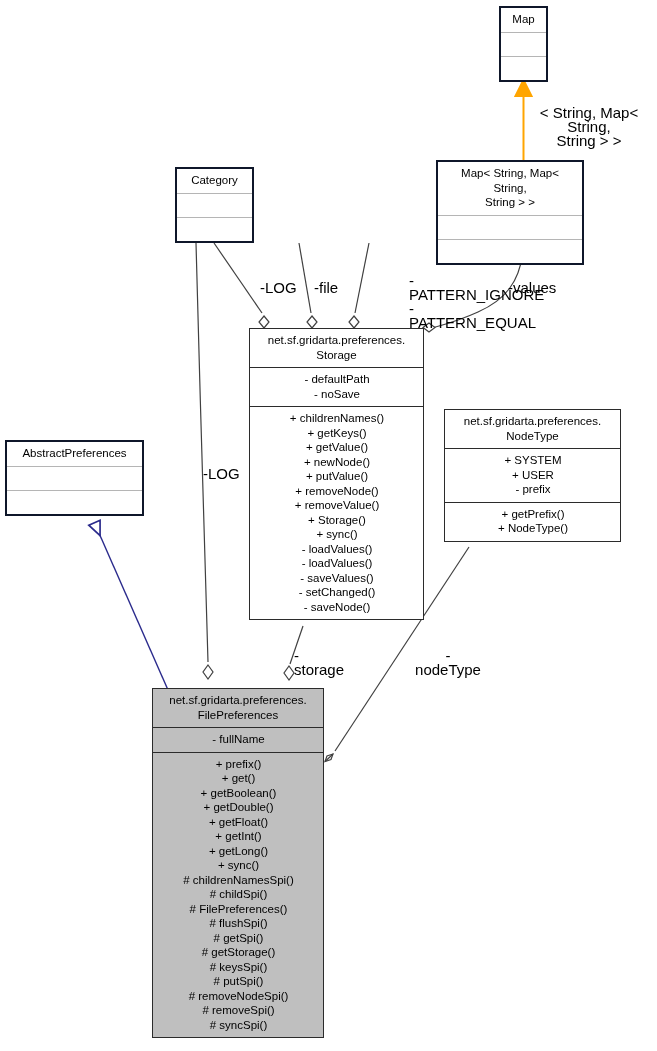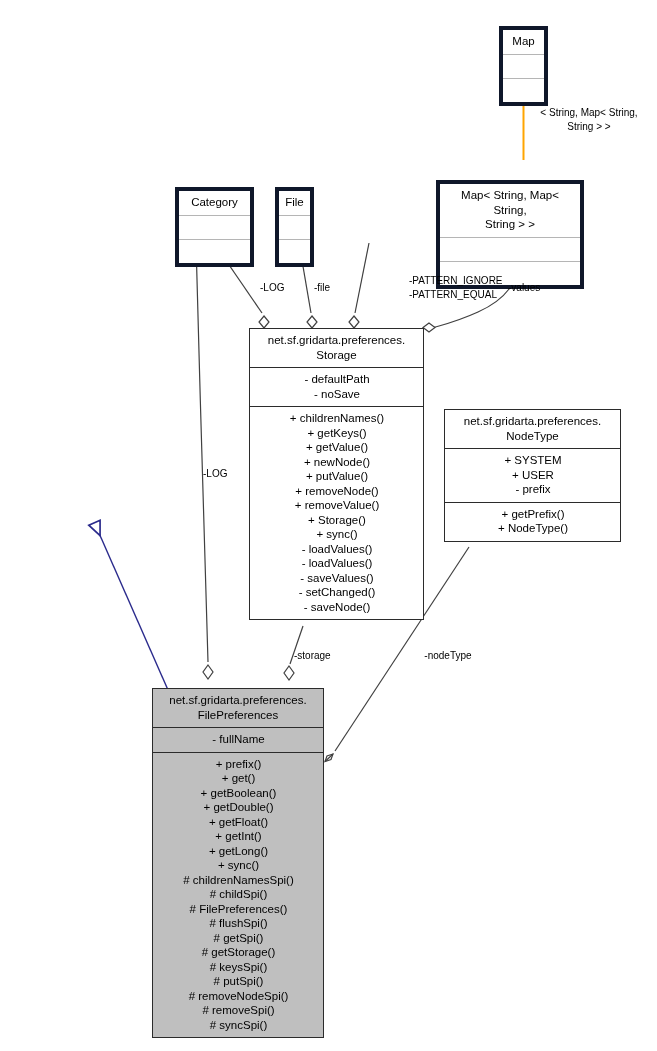--- a/index.html
+++ b/index.html
@@ -30,22 +30,21 @@
   
   .uml-class {
     position: absolute;
     box-sizing: border-box;
     background: #ffffff;
     font-size: 11.5px;
     line-height: 14.5px;
     color: #000000;
   }
   .uml-class.extern {
-    border: 4px solid #0f172a;
-    margin-top: 20px;
+    border: 2px solid #0f172a;
   }
   .uml-class.extern .compartment {
     border-top: 1px solid #b5b5b5;
   }
   .uml-class.local {
     border: 1.6px solid #2b2b2b;
   }
   .uml-class.local .compartment {
     border-top: 1.6px solid #2b2b2b;
   }
@@ -70,21 +69,21 @@
     padding: 0;
   }
   .member {
     white-space: nowrap;
     text-align: center;
   }
 
   
   .edge-label {
     position: absolute;
-    font-size: 10px;
+    font-size: 15px;
     line-height: 14px;
     color: #000000;
     white-space: pre-line;
   }
   .edge-label.center { text-align: center; }
   .edge-label.left   { text-align: left; }
 </style>
 </head>
 <body>
 
@@ -157,27 +156,27 @@
     <div class="compartment empty"></div>
     <div class="compartment empty"></div>
   </div>
 
   <div class="uml-class extern" style="left:175px; top:167px; width:79px;">
     <div class="cls-title">Category</div>
     <div class="compartment empty"></div>
     <div class="compartment empty"></div>
   </div>
 
-  <div class="uml-class extern" style="left:275px; top:167px; width:39px;">
-    <div class="cls-title">File</div>
-    <div class="compartment empty"></div>
-    <div class="compartment empty"></div>
-  </div>
-
-
+
+
+  <div class="uml-class extern" style="left:5px; top:440px; width:139px;">
+    <div class="cls-title">AbstractPreferences</div>
+    <div class="compartment empty"></div>
+    <div class="compartment empty"></div>
+  </div>
 
   <div class="uml-class local" style="left:249px; top:328px; width:175px;">
     <div class="cls-title">net.sf.gridarta.preferences.
 Storage</div>
     <div class="compartment">
       <div class="member">- defaultPath</div>
       <div class="member">- noSave</div>
     </div>
     <div class="compartment">
       <div class="member">+ childrenNames()</div>

